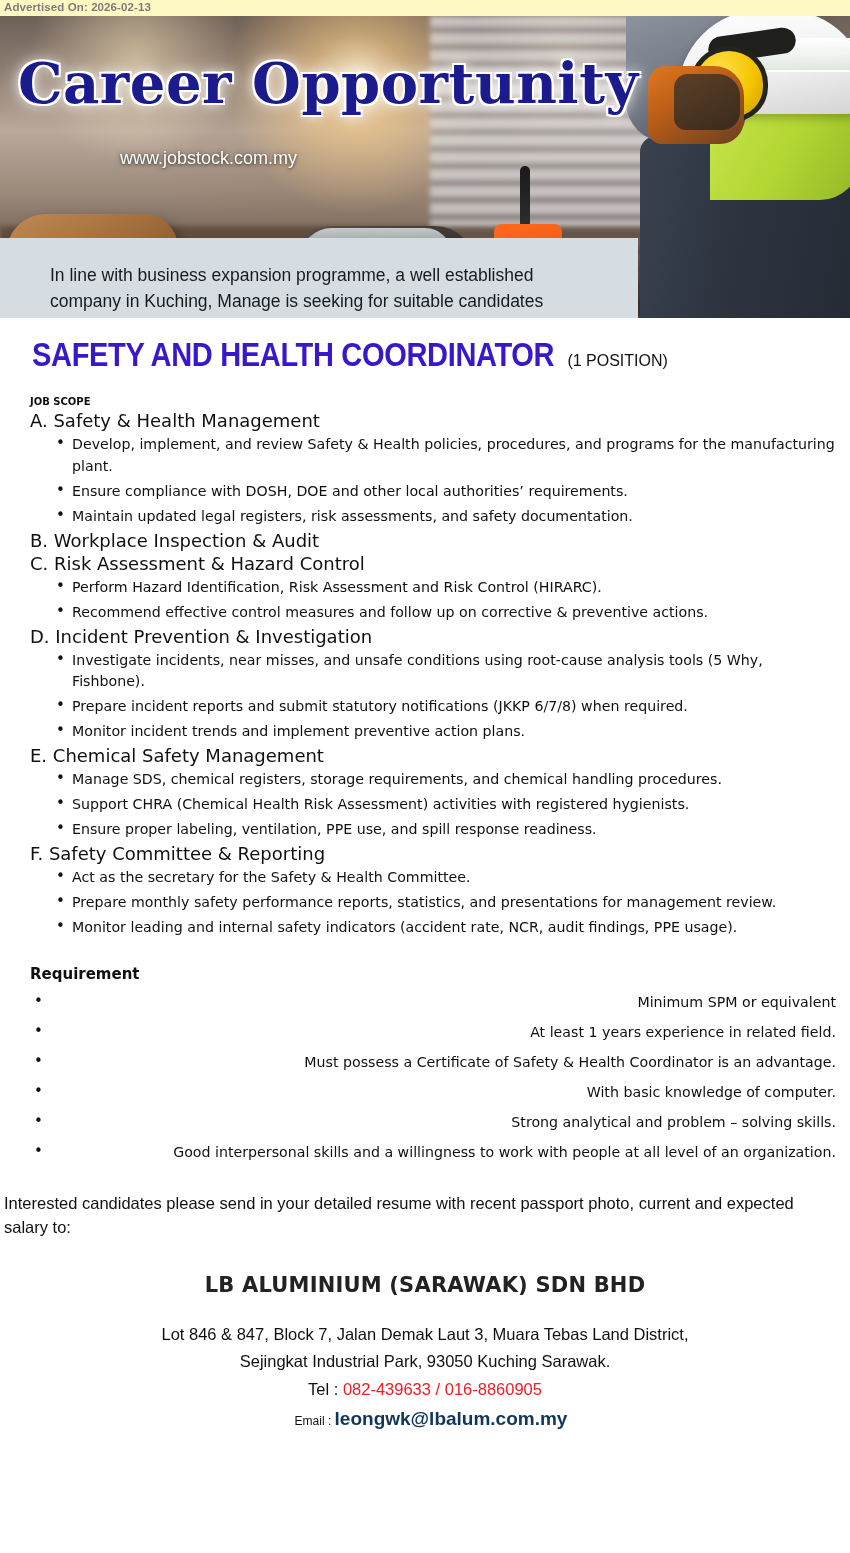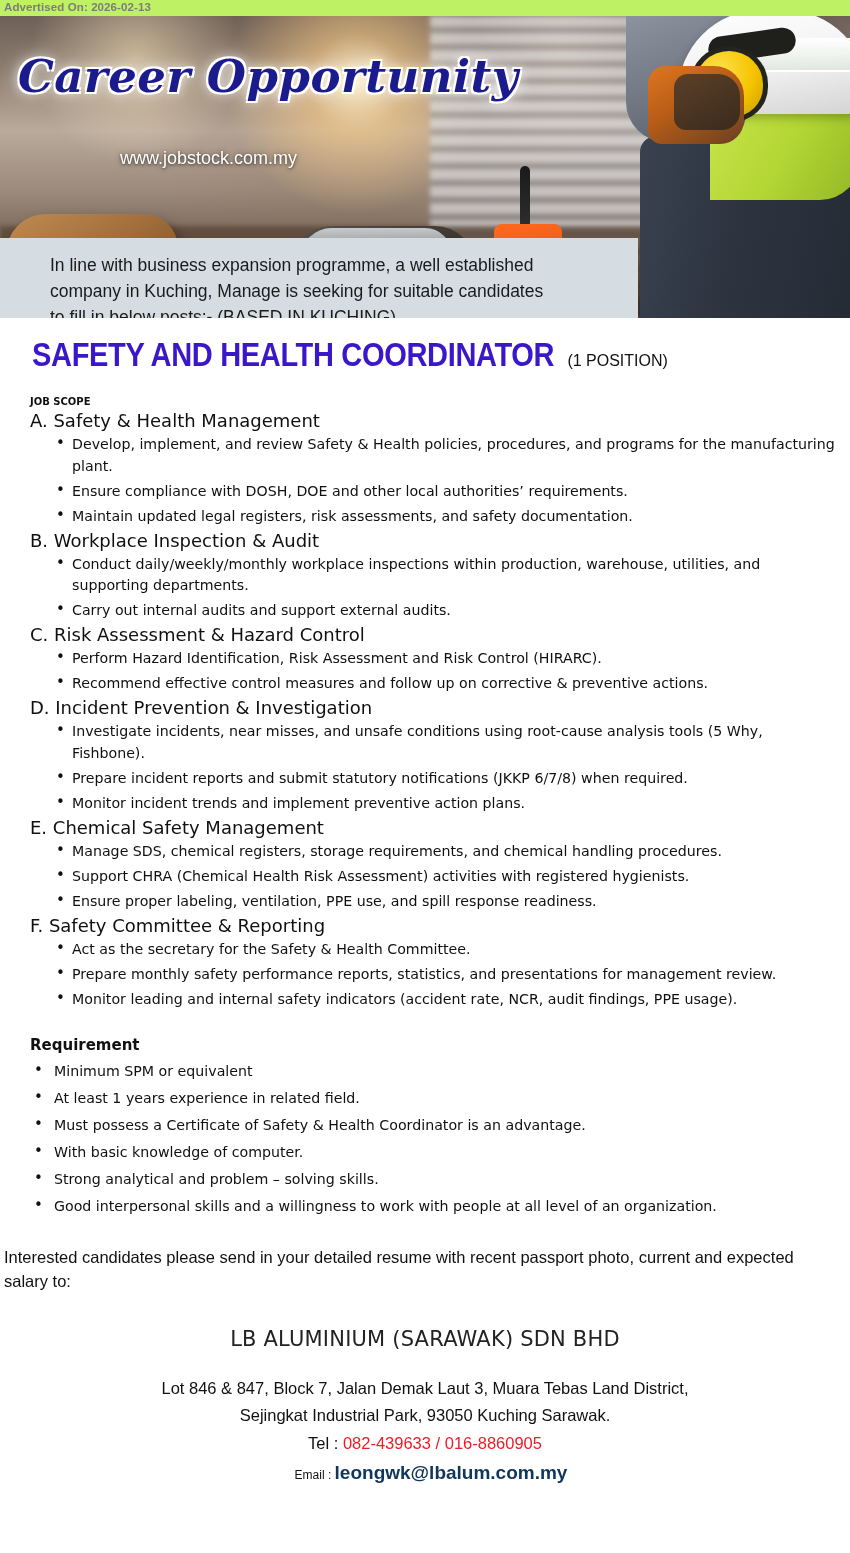--- a/index.html
+++ b/index.html
@@ -13,21 +13,21 @@
     height: 1553px;
     font-family: "Liberation Sans", sans-serif;
     color: #000;
     overflow: hidden;
     position: relative;
   }
 
   
   .ad-bar {
     height: 16px;
-    background: #bef264;
+    background: #fef9c3;
     display: flex;
     align-items: center;
     padding-left: 4px;
   }
   .ad-bar .ad-text {
     font-size: 11.5px;
     font-weight: bold;
     color: #7c7c7c;
     letter-spacing: 0.1px;
     line-height: 1;
@@ -194,22 +194,21 @@
     background:
       repeating-linear-gradient(90deg, rgba(0,0,0,0.55) 0 4px, rgba(0,0,0,0) 4px 12px),
       repeating-linear-gradient(180deg, rgba(0,0,0,0.55) 0 4px, rgba(0,0,0,0) 4px 10px);
     border-radius: 3px;
   }
 
   .banner-title {
     position: absolute;
     left: 18px; top: 34px;
     font-family: "DejaVu Serif", serif;
-    font-size: 45px;
-    font-style: italic;
+    font-size: 56px;
     font-weight: bold;
     color: #1b1b8e;
     letter-spacing: 0.5px;
     text-shadow:
       -2px -2px 0 #fff, 2px -2px 0 #fff, -2px 2px 0 #fff, 2px 2px 0 #fff,
       0 0 12px rgba(255,255,255,0.95), 0 0 22px rgba(255,255,255,0.8);
     white-space: nowrap;
   }
   .banner-url {
     position: absolute;
@@ -220,21 +219,21 @@
     white-space: nowrap;
   }
 
   
   .intro-box {
     position: absolute;
     left: 0; top: 222px;
     width: 638px;
     height: 96px;
     background: #d5dde2;
-    padding: 14px 20px 0 50px;
+    padding: 24px 20px 0 50px;
   }
   .intro-box p {
     margin: 0;
     font-size: 17.5px;
     line-height: 26px;
     color: #1a1a1a;
   }
 
   
   .job-title-row {
@@ -294,22 +293,23 @@
     font-size: 15px;
   }
   ul.req {
     list-style: none;
     margin: 4px 0 0 0;
     padding: 0;
   }
   ul.req li {
     position: relative;
     padding-left: 24px;
-    margin: 0 0 5px 0;
+    margin: 8px 0 5px 0;
     line-height: 22px;
+    text-align: right;
   }
   ul.req li::before {
     content: "•";
     position: absolute;
     left: 4px;
     top: -1px;
     font-size: 15px;
   }
   .req-head {
     font-weight: bold;
@@ -328,21 +328,21 @@
   }
 
   
   .footer {
     margin-top: 34px;
     text-align: center;
   }
   .company {
     font-family: "DejaVu Sans", sans-serif;
     font-size: 21px;
-    font-weight: normal;
+    font-weight: bold;
     color: #222;
     letter-spacing: 0.2px;
   }
   .addr {
     margin-top: 24px;
     font-size: 16.5px;
     line-height: 27px;
     color: #111;
   }
   .tel-line, .email-line {
@@ -415,24 +415,20 @@
   <div class="section-label">JOB SCOPE</div>
 
   <div class="group-head">A.  Safety &amp; Health Management</div>
   <ul class="bullets">
     <li>Develop, implement, and review Safety &amp; Health policies, procedures, and programs for the manufacturing plant.</li>
     <li>Ensure compliance with DOSH, DOE and other local authorities’ requirements.</li>
     <li>Maintain updated legal registers, risk assessments, and safety documentation.</li>
   </ul>
 
   <div class="group-head">B. Workplace Inspection &amp; Audit</div>
-  <ul class="bullets">
-    <li>Conduct daily/weekly/monthly workplace inspections within production, warehouse, utilities, and supporting departments.</li>
-    <li>Carry out internal audits and support external audits.</li>
-  </ul>
 
   <div class="group-head">C. Risk Assessment &amp; Hazard Control</div>
   <ul class="bullets">
     <li>Perform Hazard Identification, Risk Assessment and Risk Control (HIRARC).</li>
     <li>Recommend effective control measures and follow up on corrective &amp; preventive actions.</li>
   </ul>
 
   <div class="group-head">D. Incident Prevention &amp; Investigation</div>
   <ul class="bullets">
     <li>Investigate incidents, near misses, and unsafe conditions using root-cause analysis tools (5 Why, Fishbone).</li>

